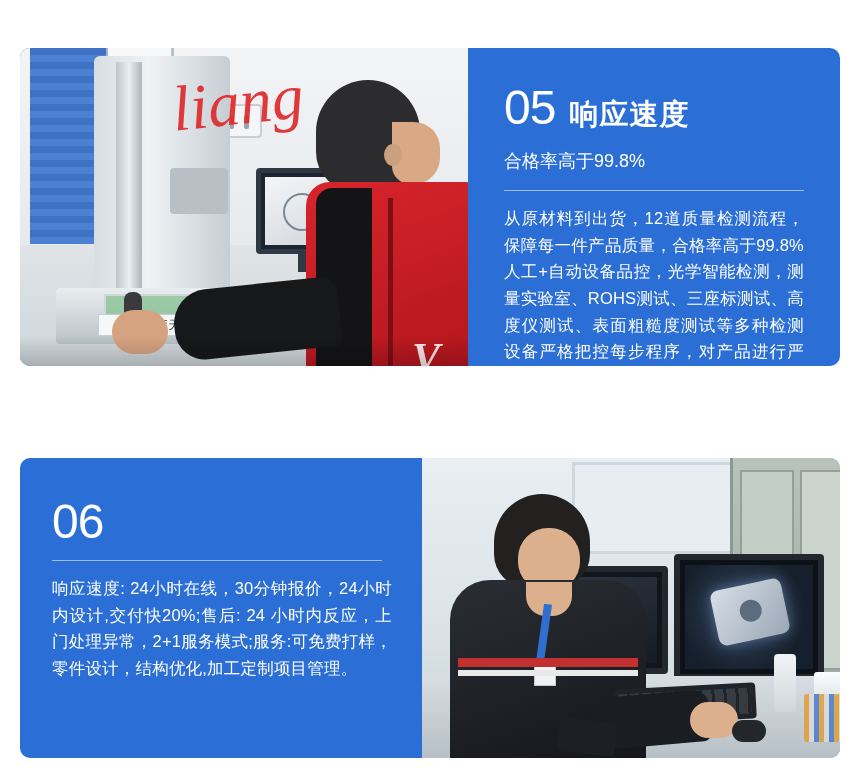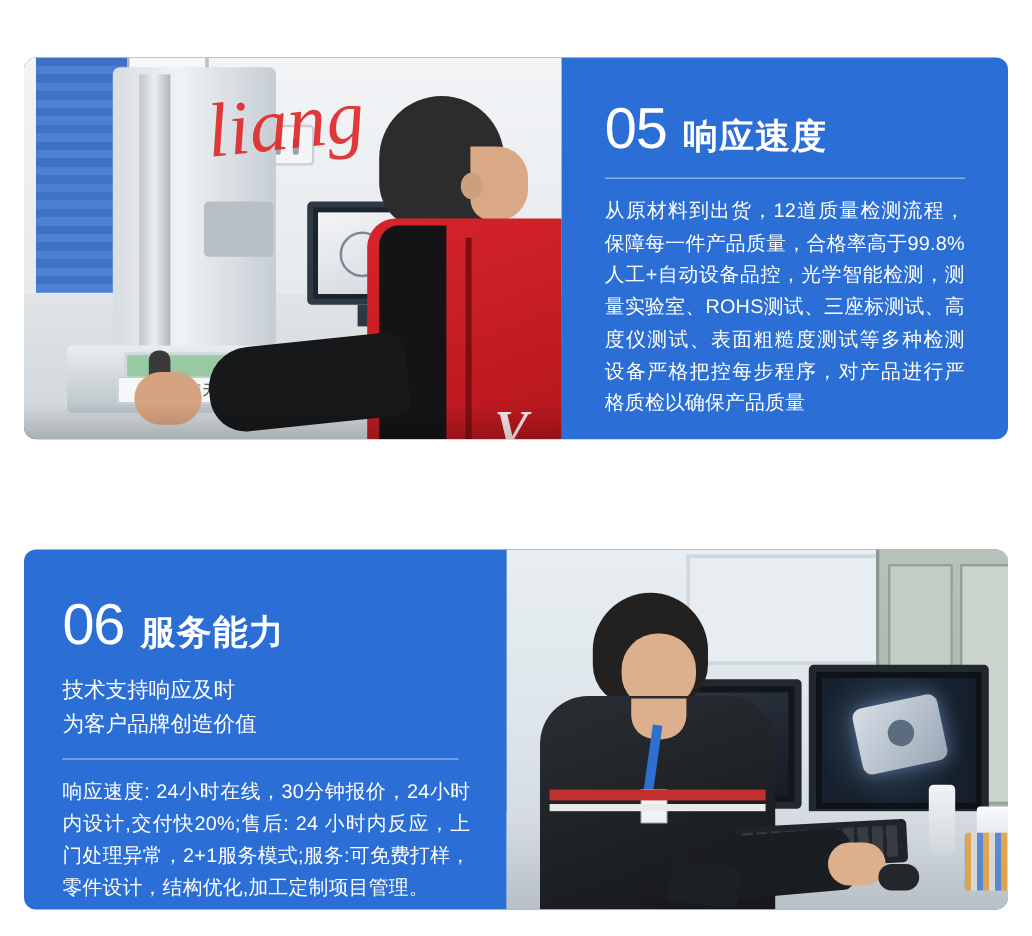--- a/index.html
+++ b/index.html
@@ -378,37 +378,33 @@
       <div class="p5-watermark2">V</div>
       <div class="p5-bottomshadow"></div>
     </div>
 
     <div class="txt">
       <div class="head-row">
         <span class="num">05</span>
         <span class="head-title">响应速度</span>
       </div>
       <div class="sub">
+        <div>合格率高于99.8%</div>
       </div>
       <div class="rule"></div>
       <div class="body-txt">从原材料到出货，12道质量检测流程，保障每一件产品质量，合格率高于99.8%人工+自动设备品控，光学智能检测，测量实验室、ROHS测试、三座标测试、高度仪测试、表面粗糙度测试等多种检测设备严格把控每步程序，对产品进行严格质检以确保产品质量</div>
     </div>
 
   </div>
 
   <div class="card card-06">
 
     <div class="txt txt-06">
       <div class="head-row">
         <span class="num">06</span>
-        <span class="head-title">服务能力</span>
-      </div>
-      <div class="sub">
-        <div>技术支持响应及时</div>
-        <div>为客户品牌创造价值</div>
       </div>
       <div class="rule"></div>
       <div class="body-txt">响应速度: 24小时在线，30分钟报价，24小时内设计,交付快20%;售后: 24 小时内反应，上门处理异常，2+1服务模式;服务:可免费打样，零件设计，结构优化,加工定制项目管理。</div>
     </div>
 
     <div class="photo photo-06">
       <div class="p6-bg"></div>
       <div class="p6-wallboard"></div>
       <div class="p6-cabinet"></div>
       <div class="p6-cabinet-door"></div>

